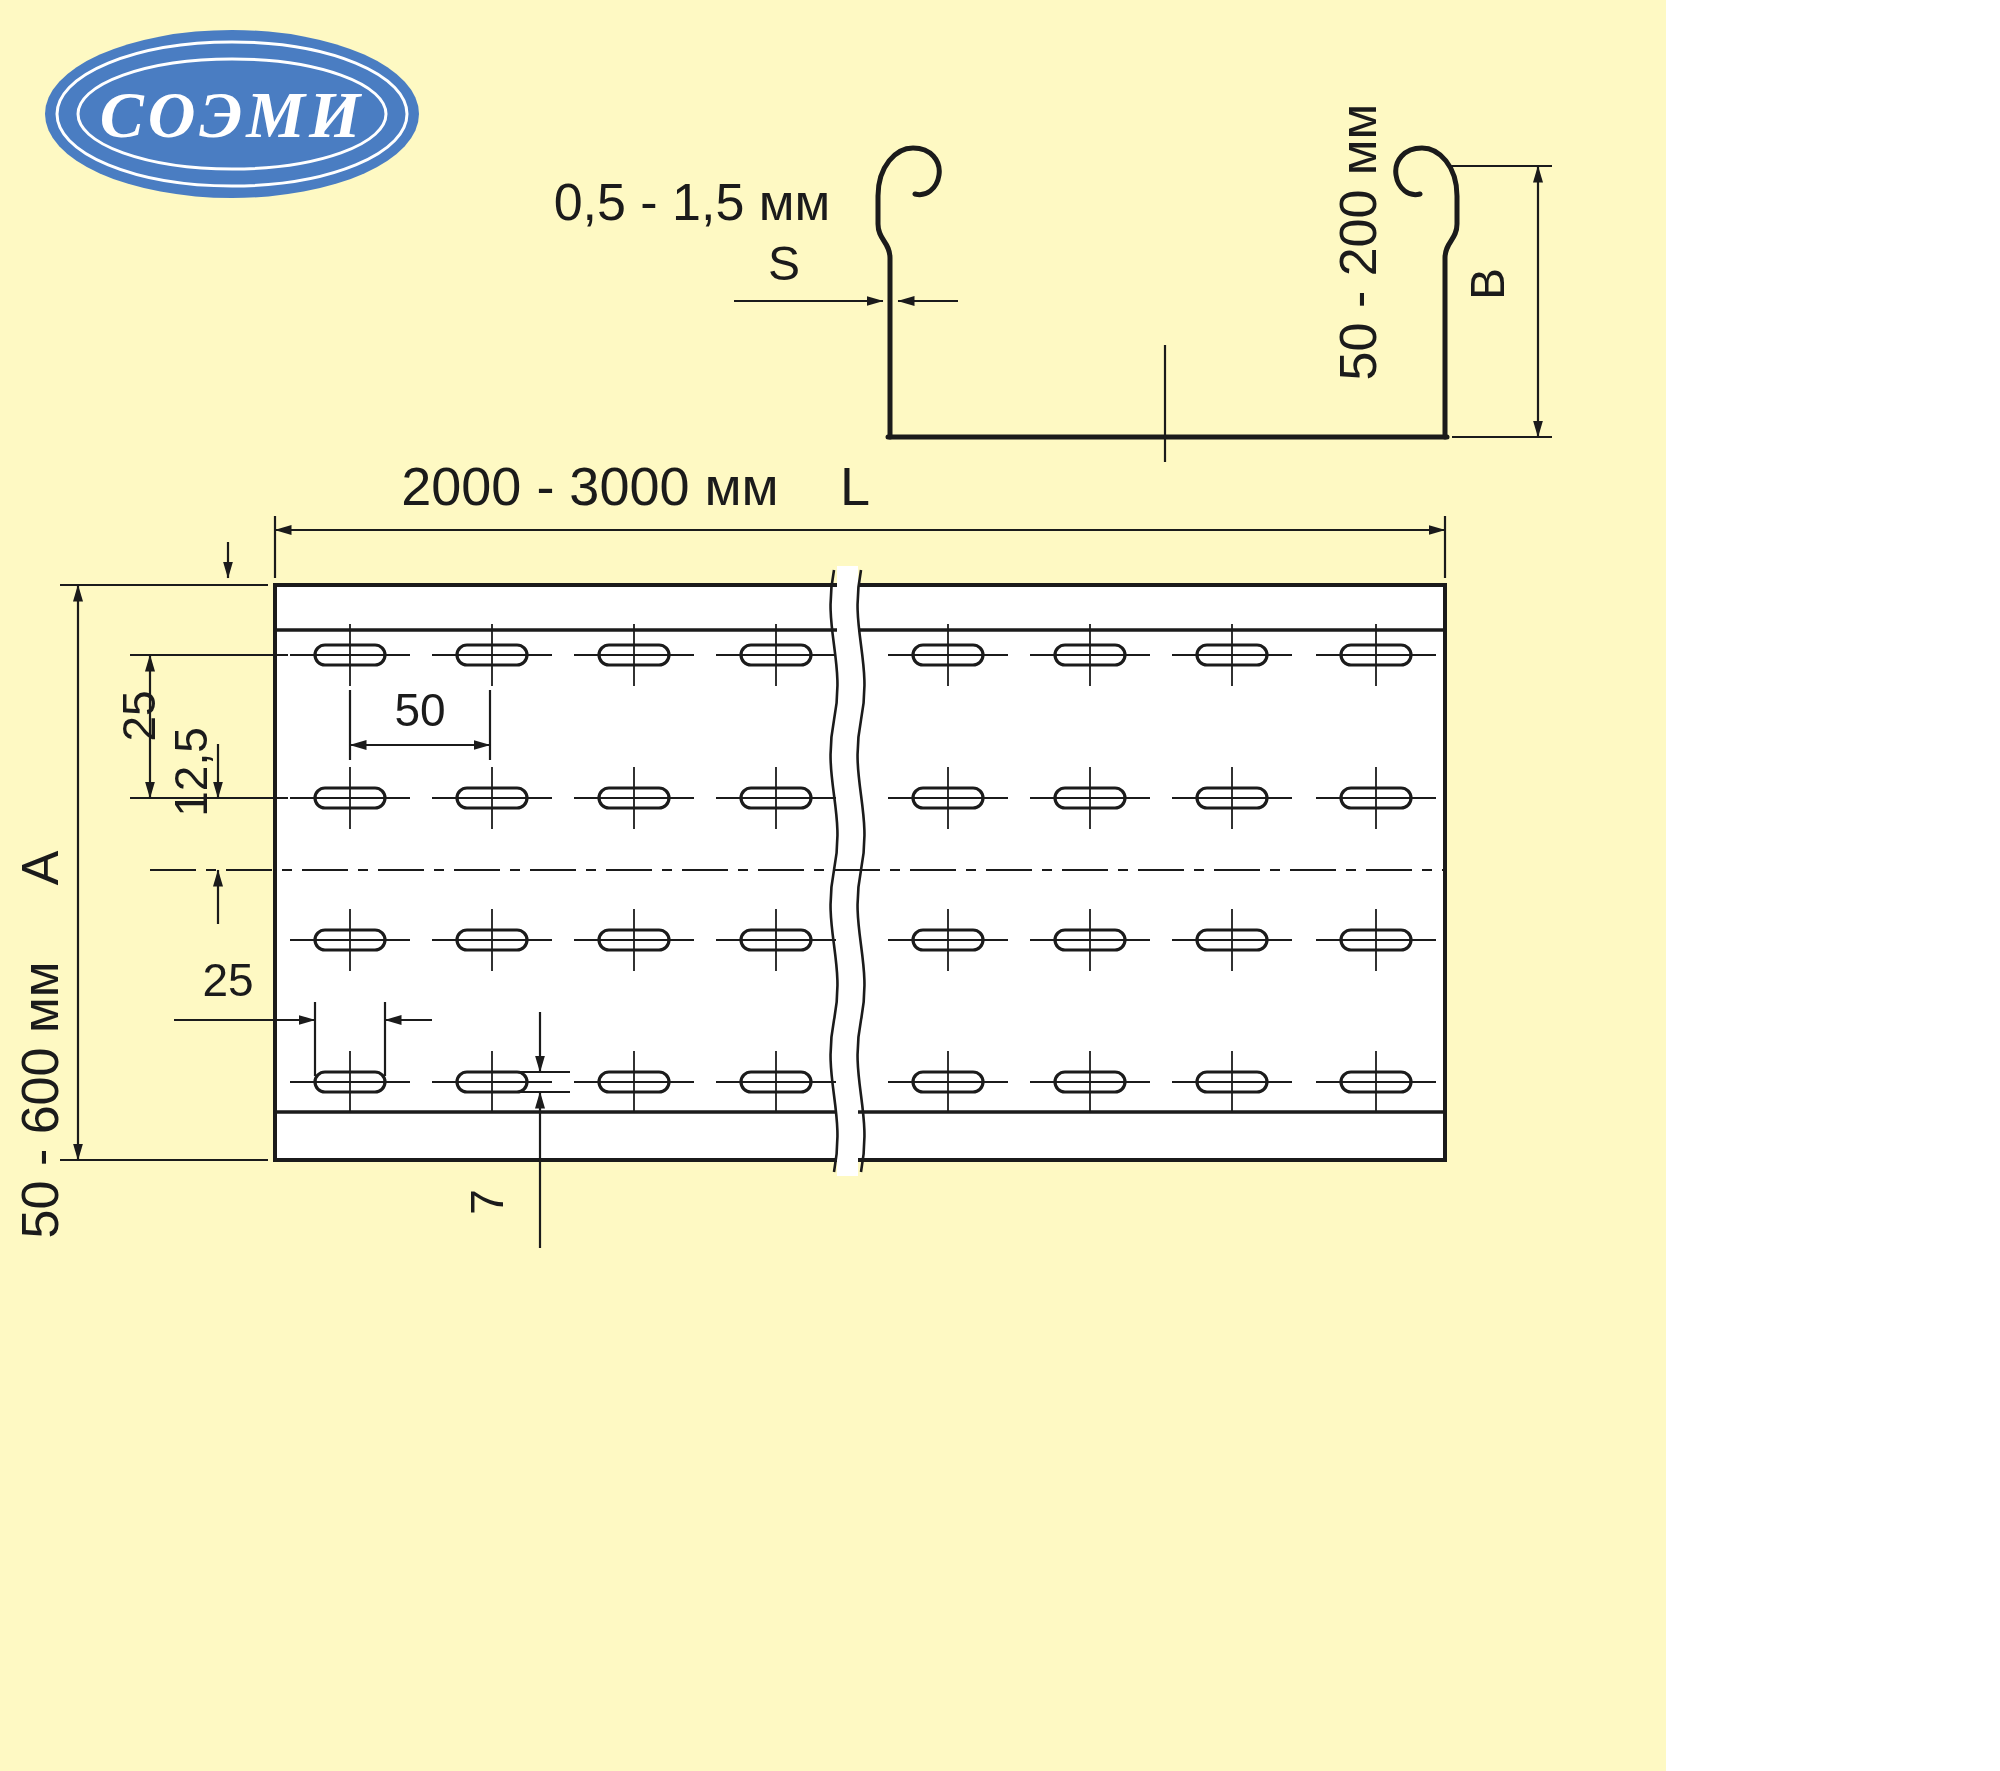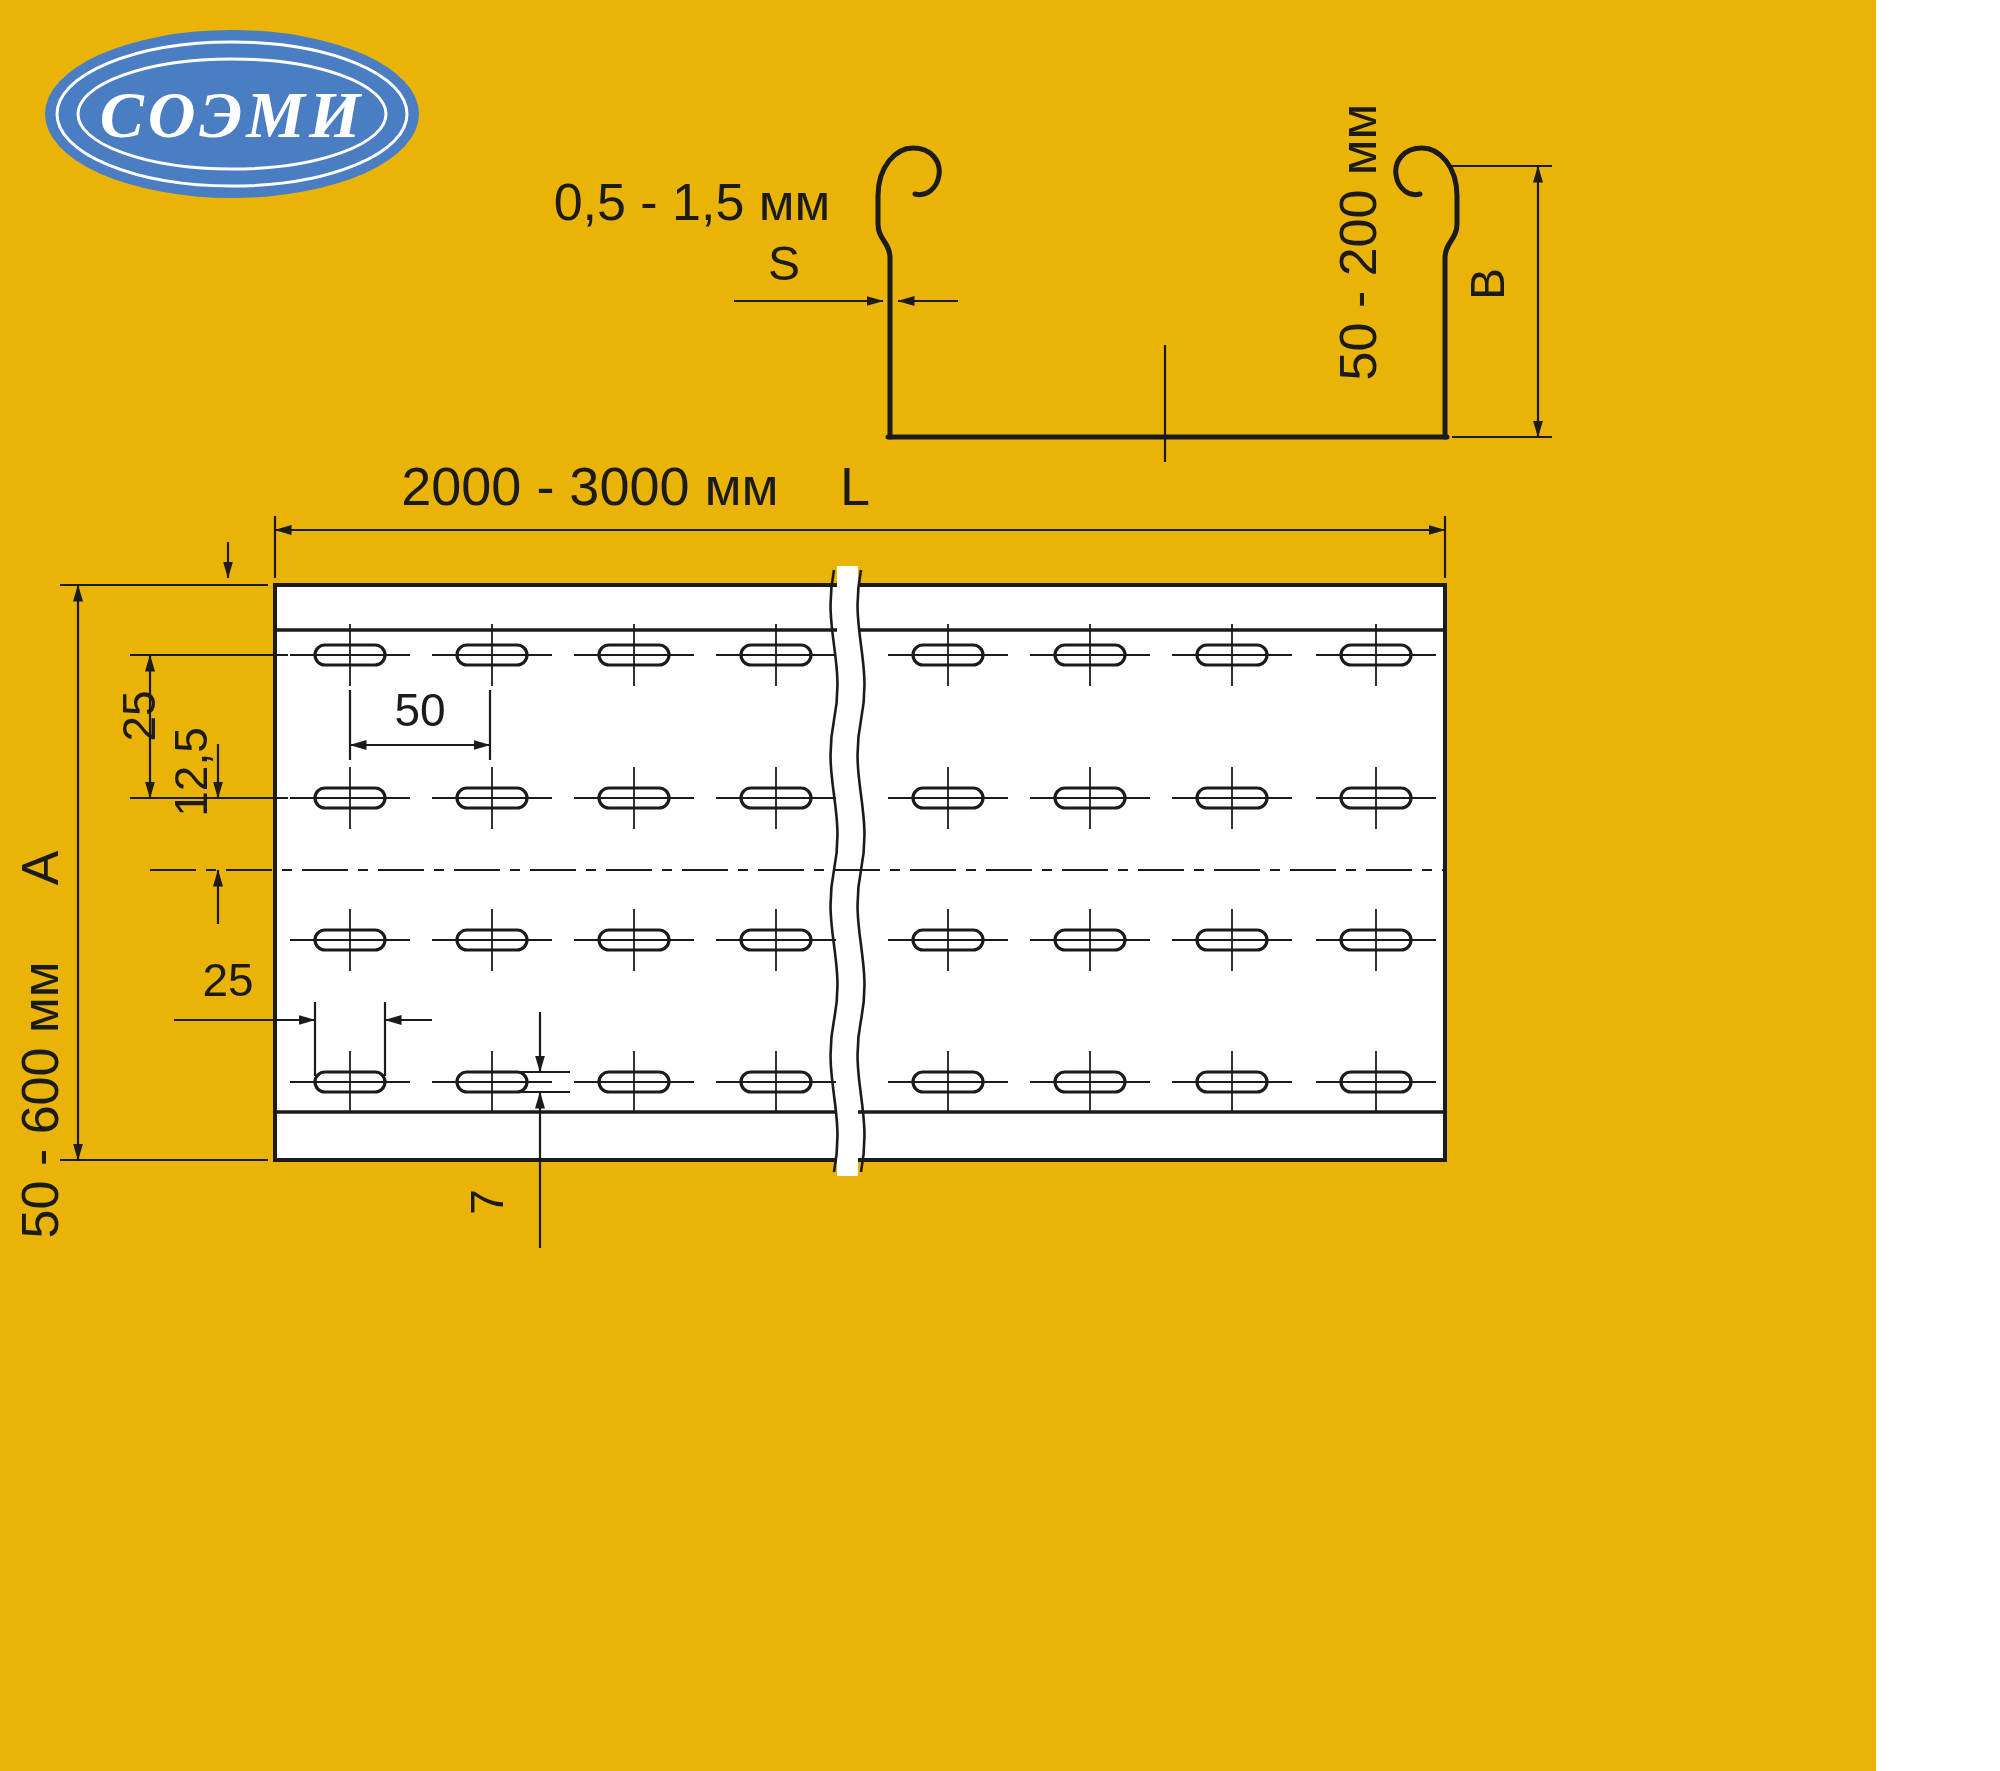--- a/index.html
+++ b/index.html
@@ -1,16 +1,16 @@
 <!DOCTYPE html>
 <html><head>
 <meta charset="utf-8">
 <style>
   html,body{margin:0;padding:0;background:#ffffff;}
-  .page{position:relative;width:1876px;height:1771px;background:#eab308;overflow:hidden;}
+  .page{position:relative;width:1666px;height:1771px;background:#fef9c3;overflow:hidden;}
   svg{display:block;}
   .main{stroke:#1b1b1b;stroke-width:5;fill:none;stroke-linejoin:round;stroke-linecap:round;}
   .tray{stroke:#1b1b1b;stroke-width:4;fill:#ffffff;}
   .fold{stroke:#1b1b1b;stroke-width:3.5;fill:none;}
   .slot{fill:#ffffff;stroke:#1b1b1b;stroke-width:3.2;}
   .thin{stroke:#1b1b1b;stroke-width:1.8;fill:none;}
   .dim{stroke:#1b1b1b;stroke-width:2.2;fill:none;}
   .wavy{stroke:#1b1b1b;stroke-width:2.6;fill:none;}
   .cl{stroke:#1b1b1b;stroke-width:2.2;fill:none;stroke-dasharray:46 10 10 10;}
   .txt{font-family:"Liberation Sans", sans-serif;fill:#1b1b1b;}

